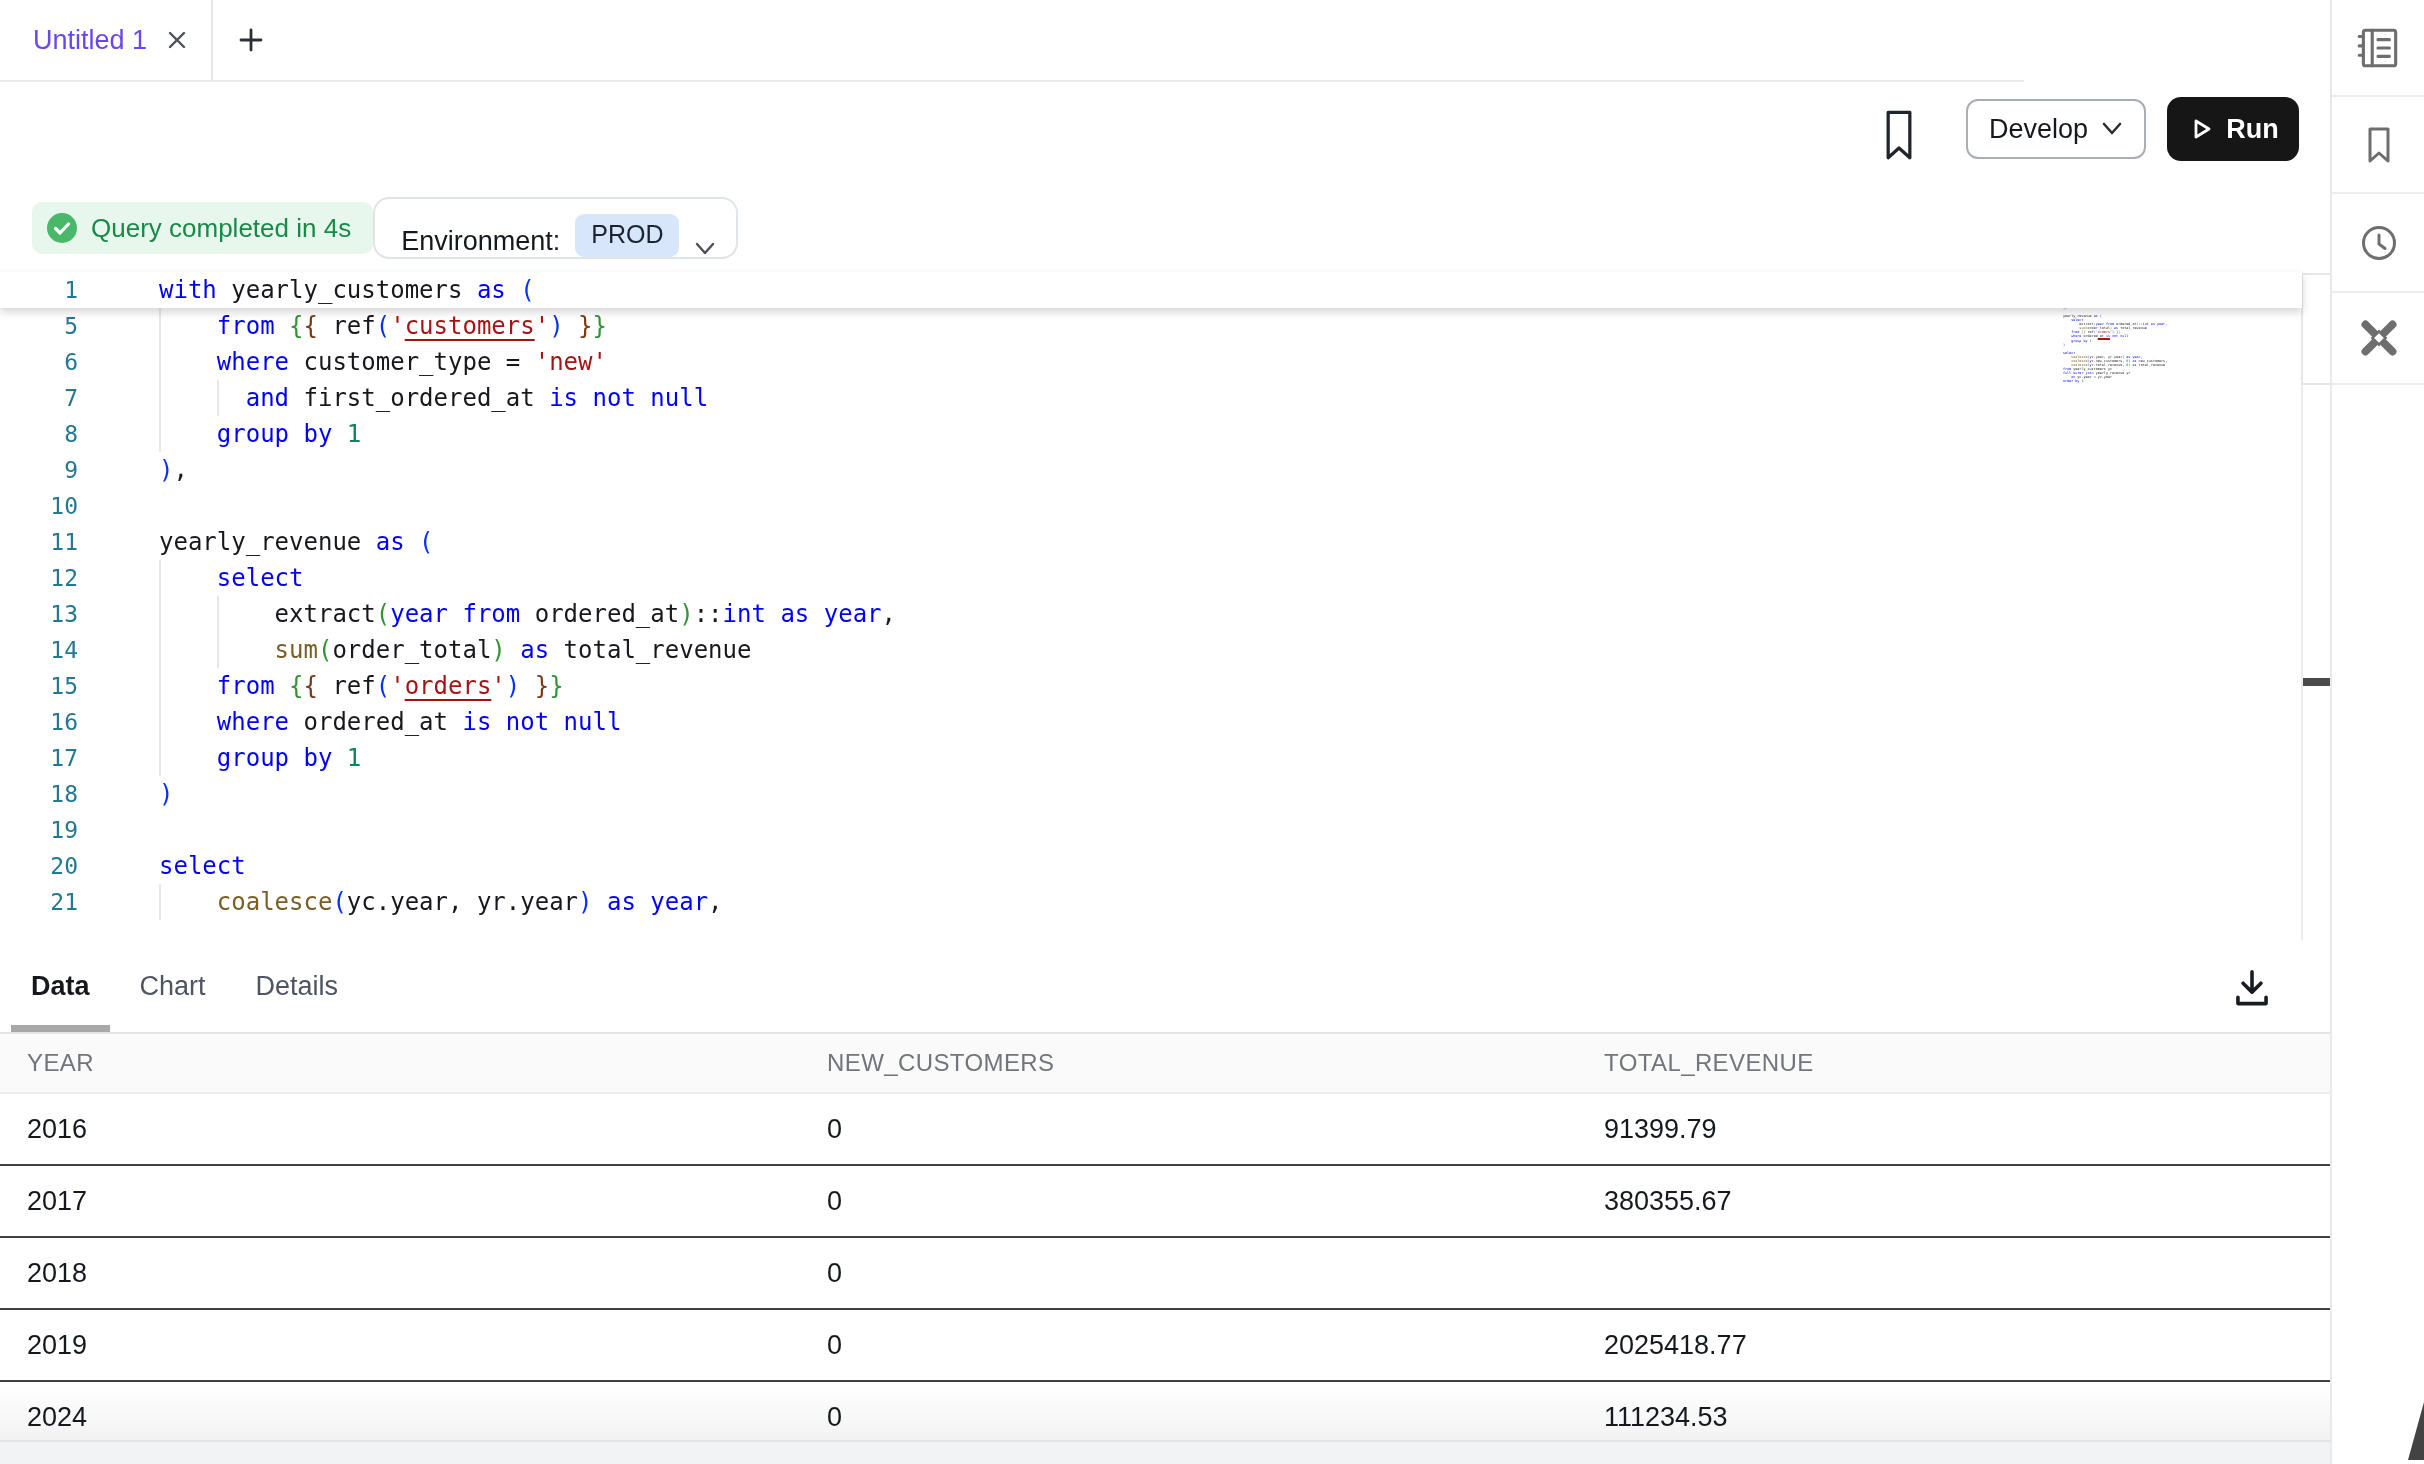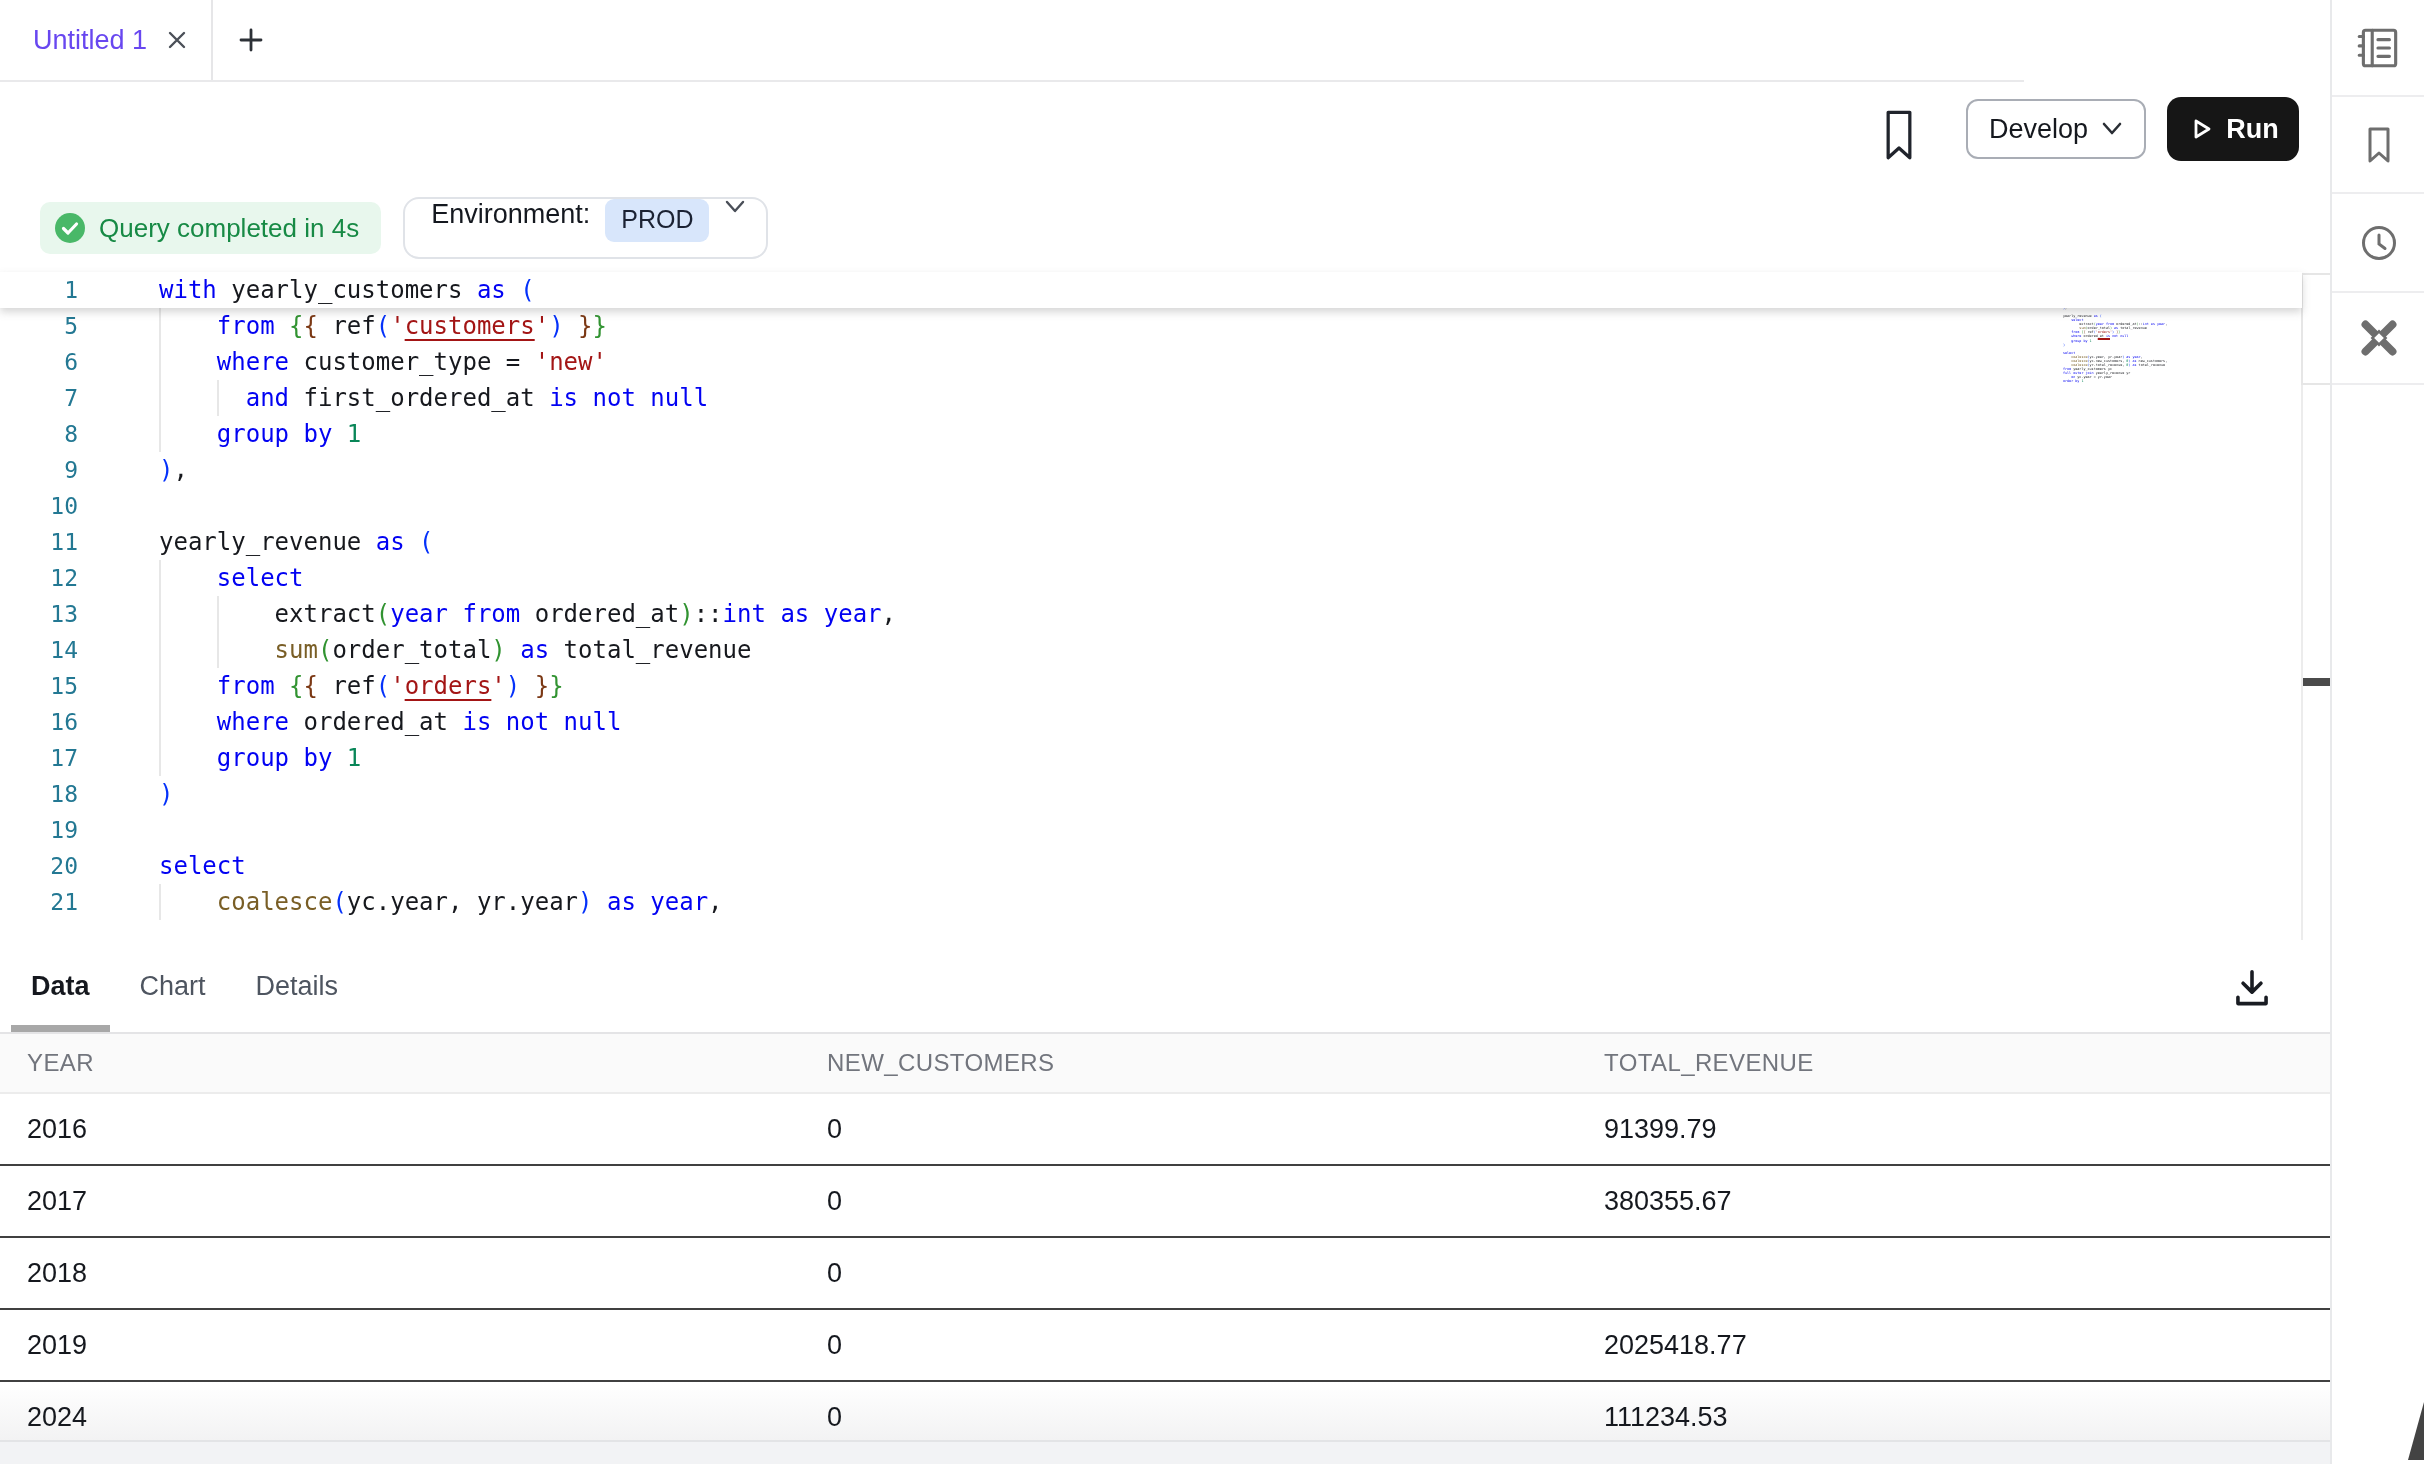--- a/index.html
+++ b/index.html
@@ -20,25 +20,25 @@
   #bookmark-btn{position:absolute;left:1882px;top:109px;}
   #develop-btn{position:absolute;left:1966px;top:99px;width:180px;height:60px;border:2px solid #a9adb5;
     border-radius:12px;background:#fff;display:flex;align-items:center;justify-content:center;gap:13px;
     font-size:27px;color:#15181e;font-family:inherit;cursor:pointer;}
   #run-btn{position:absolute;left:2167px;top:97px;width:132px;height:64px;background:#161616;color:#fff;
     border:none;border-radius:14px;display:flex;align-items:center;justify-content:center;gap:11px;
     font-size:27px;font-weight:600;font-family:inherit;cursor:pointer;}
 
   
   #editor{position:absolute;left:0;top:178px;width:2330px;height:762px;background:#fff;overflow:hidden;}
-  #status-row{position:absolute;left:40px;top:19px;display:flex;align-items:center;gap:22px;z-index:5;}
+  #status-row{position:absolute;left:32px;top:19px;display:flex;align-items:center;z-index:5;}
   .pill-success{height:52px;background:#e8f7ed;border-radius:10px;display:flex;align-items:center;
     gap:13px;padding:0 22px 0 14px;color:#178a45;font-size:26px;font-weight:500;}
   .pill-env{height:58px;background:#fff;border:2px solid #e0e3e8;border-radius:16px;display:flex;
-    align-items:flex-start;gap:15px;padding:0 20px 0 26px;font-size:27px;color:#14181f;cursor:pointer;}
+    align-items:flex-end;gap:15px;padding:0 20px 0 26px;font-size:27px;color:#14181f;cursor:pointer;}
   .env-badge{background:#d8e6fb;color:#1b2233;border-radius:9px;padding:6px 16px 8px;font-size:25px;font-weight:500;}
 
   #code{position:absolute;left:0;top:94px;width:2302px;font-family:"DejaVu Sans Mono","Liberation Mono",monospace;
         font-size:24px;}
   .cl{display:flex;height:36px;line-height:36px;white-space:pre;}
   .ln{flex:0 0 78px;text-align:right;color:#237893;font-size:23px;}
   .lc{position:relative;padding-left:81px;}
   .guide{position:absolute;top:0;bottom:0;width:2px;background:#e7e7e7;}
   #sticky{position:relative;z-index:3;background:#fff;box-shadow:0 4px 8px rgba(90,90,90,.25);}
   .kw{color:#0202f2}.id{color:#16181d}.str{color:#a31515}

